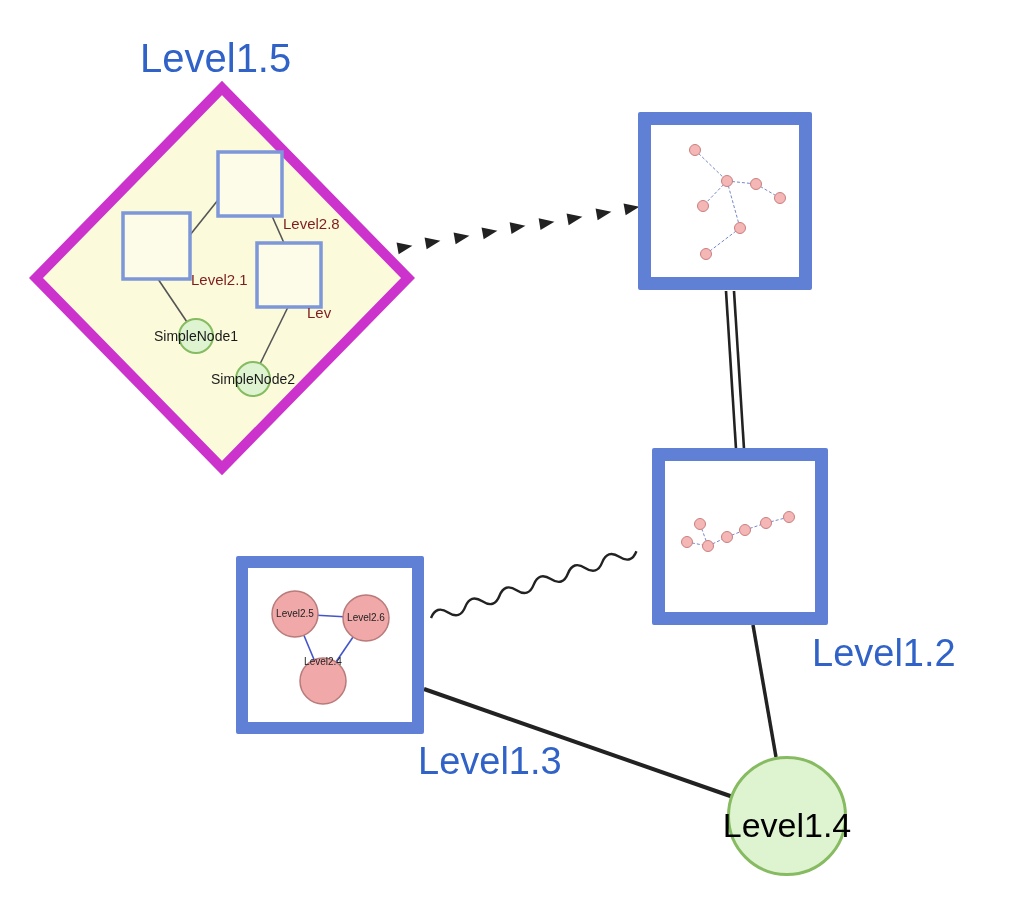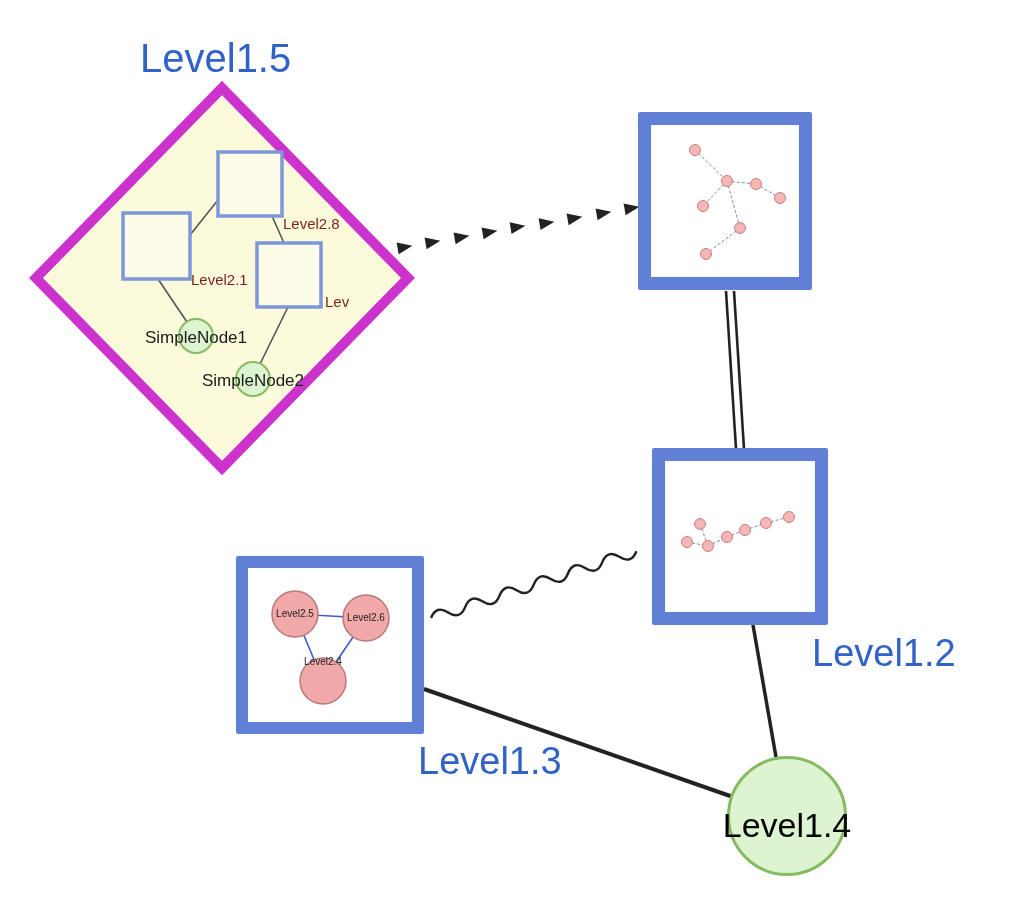--- a/index.html
+++ b/index.html
@@ -19,21 +19,21 @@
     border-radius:2px;
   }
   .lbl{
     position:absolute;
     white-space:nowrap;
     line-height:1.1;
   }
   .lbl.blue{color:#3062c8;}
   .lbl.big{font-size:38px;}
   .lbl.small{font-size:15px;color:#7f1d1d;}
-  .lbl.nodecap{font-size:17px;color:#1a1a1a;text-align:center;}
+  .lbl.nodecap{font-size:14px;color:#1a1a1a;text-align:center;}
   .lbl.tiny{font-size:10px;color:#222;text-align:center;overflow:hidden;}
   .green-circle{
     position:absolute;
     box-sizing:border-box;
     background:#def3cf;
     border:3px solid #86bb62;
     border-radius:50%;
   }
   .toplayer{pointer-events:none;}
 </style>
@@ -141,21 +141,21 @@
   <div class="lbl blue big" style="left:812px;top:633px;text-align:right;">Level1.2</div>
 
   <div class="lbl blue big" style="left:418px;top:741px;">Level1.3</div>
 
   <div class="lbl" style="left:707px;top:797px;width:160px;text-align:center;font-size:34px;color:#000;margin-top:10px;">Level1.4</div>
 
   <div class="lbl small" style="left:283px;top:216px;">Level2.8</div>
 
   <div class="lbl small" style="left:191px;top:272px;">Level2.1</div>
 
-  <div class="lbl small" style="left:307px;top:294px;margin-left:18px;">Lev</div>
+  <div class="lbl small" style="left:307px;top:305px;">Lev</div>
 
   <div class="lbl nodecap" style="left:136px;top:329px;width:120px;">SimpleNode1</div>
 
   <div class="lbl nodecap" style="left:193px;top:372px;width:120px;">SimpleNode2</div>
 
   <div class="lbl tiny" style="left:273px;top:608px;width:44px;">Level2.5</div>
 
   <div class="lbl tiny" style="left:344px;top:612px;width:44px;">Level2.6</div>
 
   <div class="lbl tiny" style="left:301px;top:656px;width:44px;">Level2.4</div>

